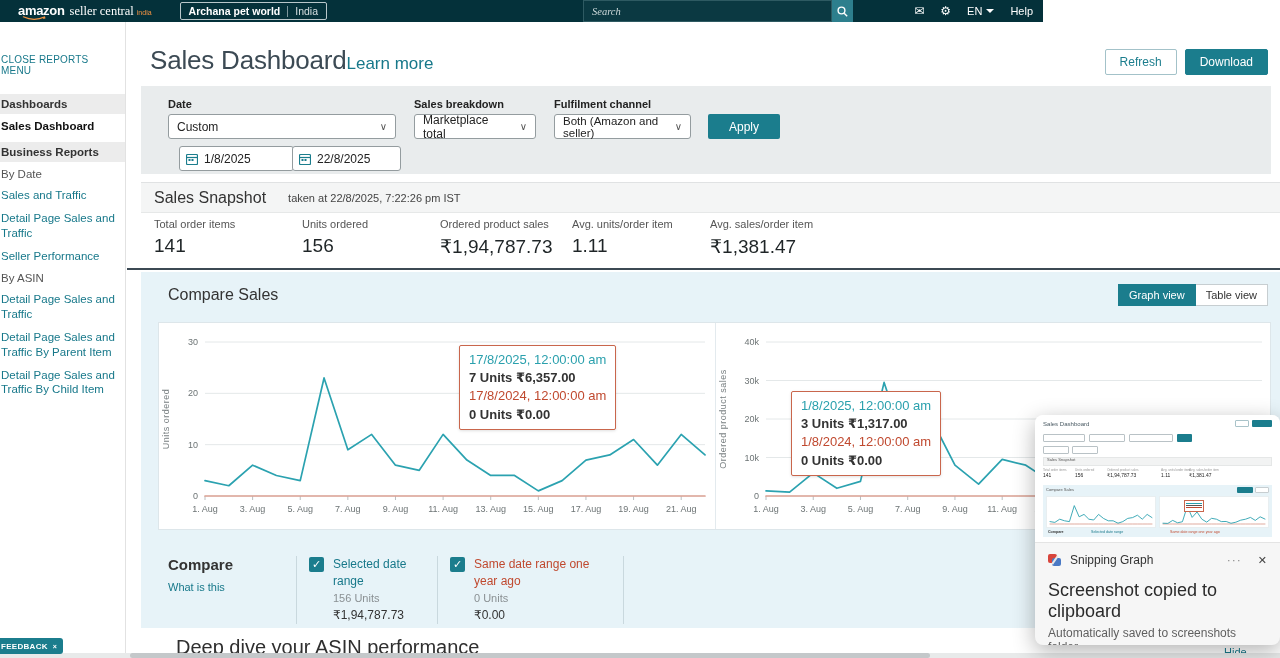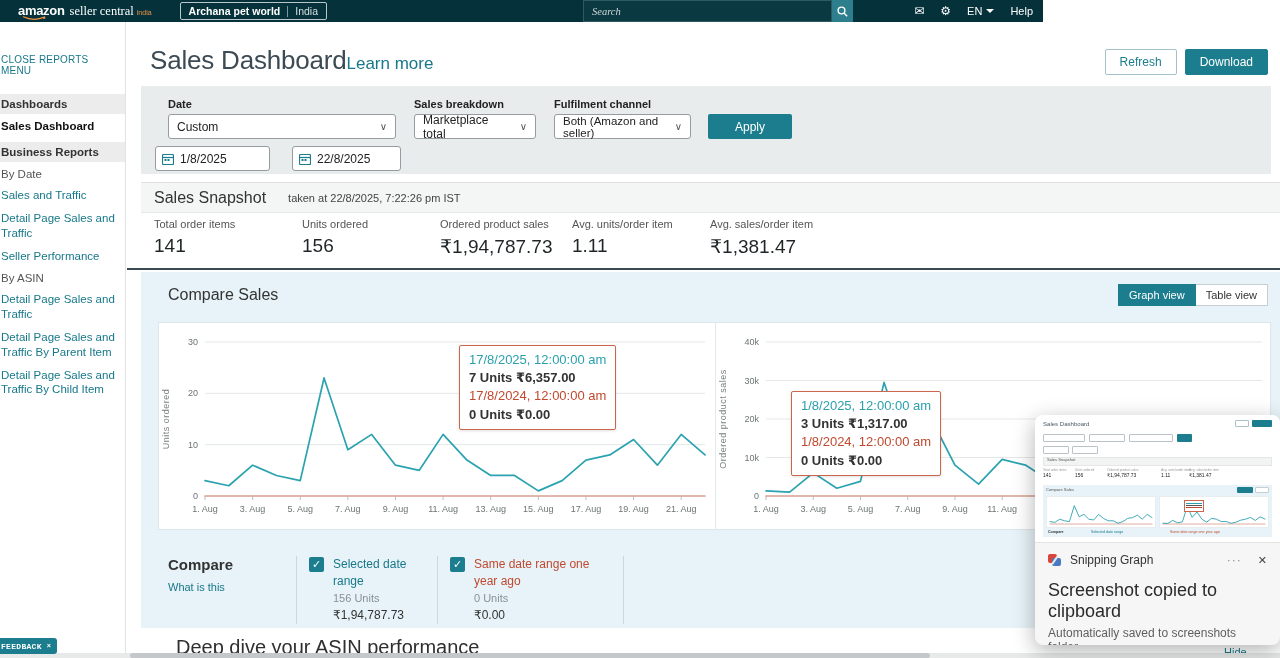--- a/index.html
+++ b/index.html
@@ -58,21 +58,21 @@
   .filter-panel { position:absolute; left:14px; top:64px; width:1130px; height:88px; background:#e9eced; }
   .f-label { position:absolute; font-size:11px; font-weight:bold; color:#222; }
   .dropdown { position:absolute; height:25px; background:#fff; border:1px solid #949c9f;
     border-radius:3px; font-size:12px; color:#222; display:flex; align-items:center;
     padding:0 8px; cursor:pointer; justify-content:space-between; }
   .dd-chev { color:#555; font-size:10px; margin-left:6px; }
   .date-input { position:absolute; height:25px; background:#fff; border:1px solid #949c9f;
     border-radius:3px; display:flex; align-items:center; font-size:12px; color:#222; cursor:text; }
   .cal-ico { width:24px; height:100%; display:flex; align-items:center; justify-content:center; }
   .apply-btn { position:absolute; background:#1b7d8d; color:#fff; border:none; font-size:12px;
-    padding:5px 27px; border-radius:2px; cursor:pointer; height:25px; }
+    padding:5px 21px; border-radius:2px; cursor:pointer; height:25px; }
 
   .snap-strip { position:absolute; left:14px; top:160px; width:1139px; height:31px; background:#f4f5f5;
     border-top:1px solid #e0e2e3; border-bottom:1px solid #e6e8e8; display:flex; align-items:center; }
   .snap-title { font-size:16px; color:#333; margin-left:13px; }
   .snap-taken { font-size:11px; color:#444; margin-left:22px; }
   .metrics-row { position:absolute; left:27px; top:196px; display:flex; }
   .metric { margin-right:0; }
   .metric .m-label { font-size:11px; color:#555; }
   .metric .m-value { font-size:19px; color:#1f2527; margin-top:5px; }
   .metrics-divider { position:absolute; left:0; top:246px; width:1153px; height:2px; background:#3c4a54; }
@@ -108,21 +108,21 @@
   .lg-name-teal { color:#17788a; }
   .lg-name-red { color:#c0492f; max-width:130px; }
   .lg-units { color:#8a9093; font-size:11px; }
   .lg-amount { color:#333; }
 
   .asin-heading { position:absolute; left:49px; top:614px; font-size:20px; color:#2f2f2f; }
   .hide-asins { position:absolute; left:1097px; top:624px; font-size:11px; color:#17788a; cursor:pointer; }
 
   .feedback-btn { position:absolute; left:0; top:638px; height:16px; background:#1b7d8d; color:#fff;
     font-size:8px; font-weight:bold; display:flex; align-items:center; padding:0 6px;
-    border-radius:0 3px 3px 0; z-index:60; overflow:hidden; cursor:pointer;font-family:Liberation Mono, monospace; }
+    border-radius:0 3px 3px 0; z-index:60; overflow:hidden; cursor:pointer; }
   .feedback-btn .fb-inner { margin-left:-5px; white-space:nowrap; letter-spacing:.3px; }
   .fb-x { margin-left:5px; font-size:7px; }
 
   .scrollbar { position:absolute; left:0; top:653px; width:1280px; height:5px; background:#e8eaea; z-index:55; }
   .scroll-thumb { position:absolute; left:130px; top:0; width:800px; height:5px; background:#c4c8ca; border-radius:3px; }
 
   
   .overlay { position:absolute; left:1035px; top:415px; width:245px; height:230px; z-index:70;
     border-radius:8px; box-shadow:0 6px 22px rgba(0,0,0,.3); background:#f6f6f6; overflow:hidden; }
   .thumb { position:relative; width:245px; height:128px; background:#fff; padding:5px 8px; border-bottom:1px solid #e4e4e4; }
@@ -235,21 +235,21 @@
     <button class="btn-outline">Refresh</button>
     <button class="btn-teal">Download</button>
   </div>
 
   <div class="filter-panel">
     <span class="f-label" style="left:27px; top:12px;">Date</span>
     <div class="dropdown" style="left:27px; top:28px; width:228px;">
       <span>Custom</span>
       <span class="dd-chev">∨</span>
     </div>
-    <div class="date-input" style="left:14px; top:60px; width:115px;">
+    <div class="date-input" style="left:38px; top:60px; width:115px;">
       <span class="cal-ico">
         <svg width="12" height="12" viewBox="0 0 12 12">
             <rect x="0.5" y="1.5" width="11" height="10" rx="1" fill="none" stroke="#1b7d8d" stroke-width="1.2"></rect>
             <line x1="0.5" y1="4.5" x2="11.5" y2="4.5" stroke="#1b7d8d" stroke-width="1.2"></line>
             <rect x="2.5" y="6" width="2" height="2" fill="#1b7d8d"></rect>
             <rect x="5.5" y="6" width="2" height="2" fill="#1b7d8d"></rect>
           </svg>
       </span>
       <span>1/8/2025</span>
     </div>

